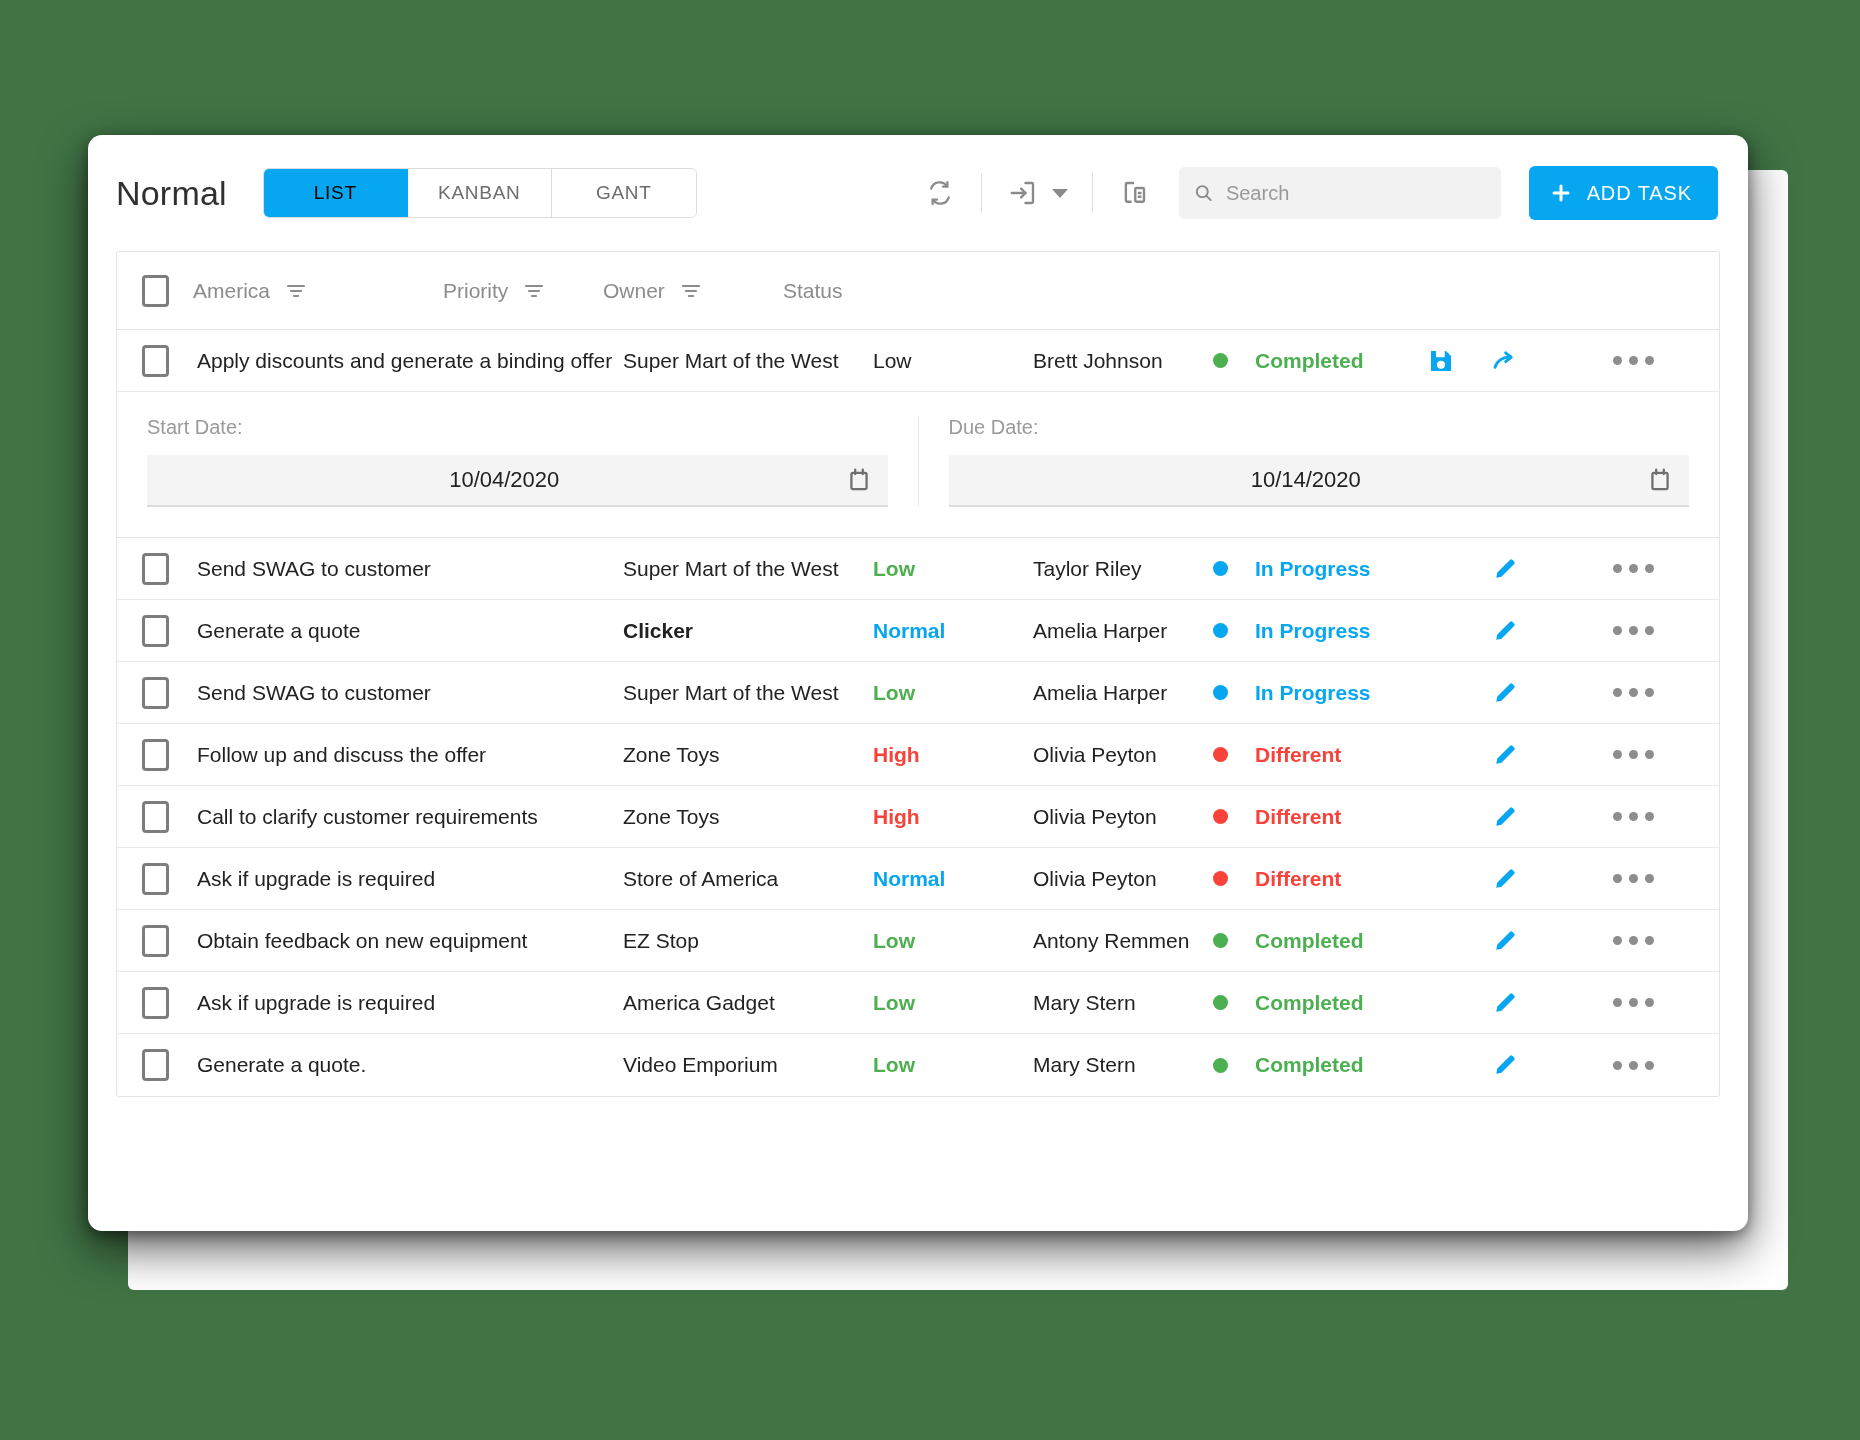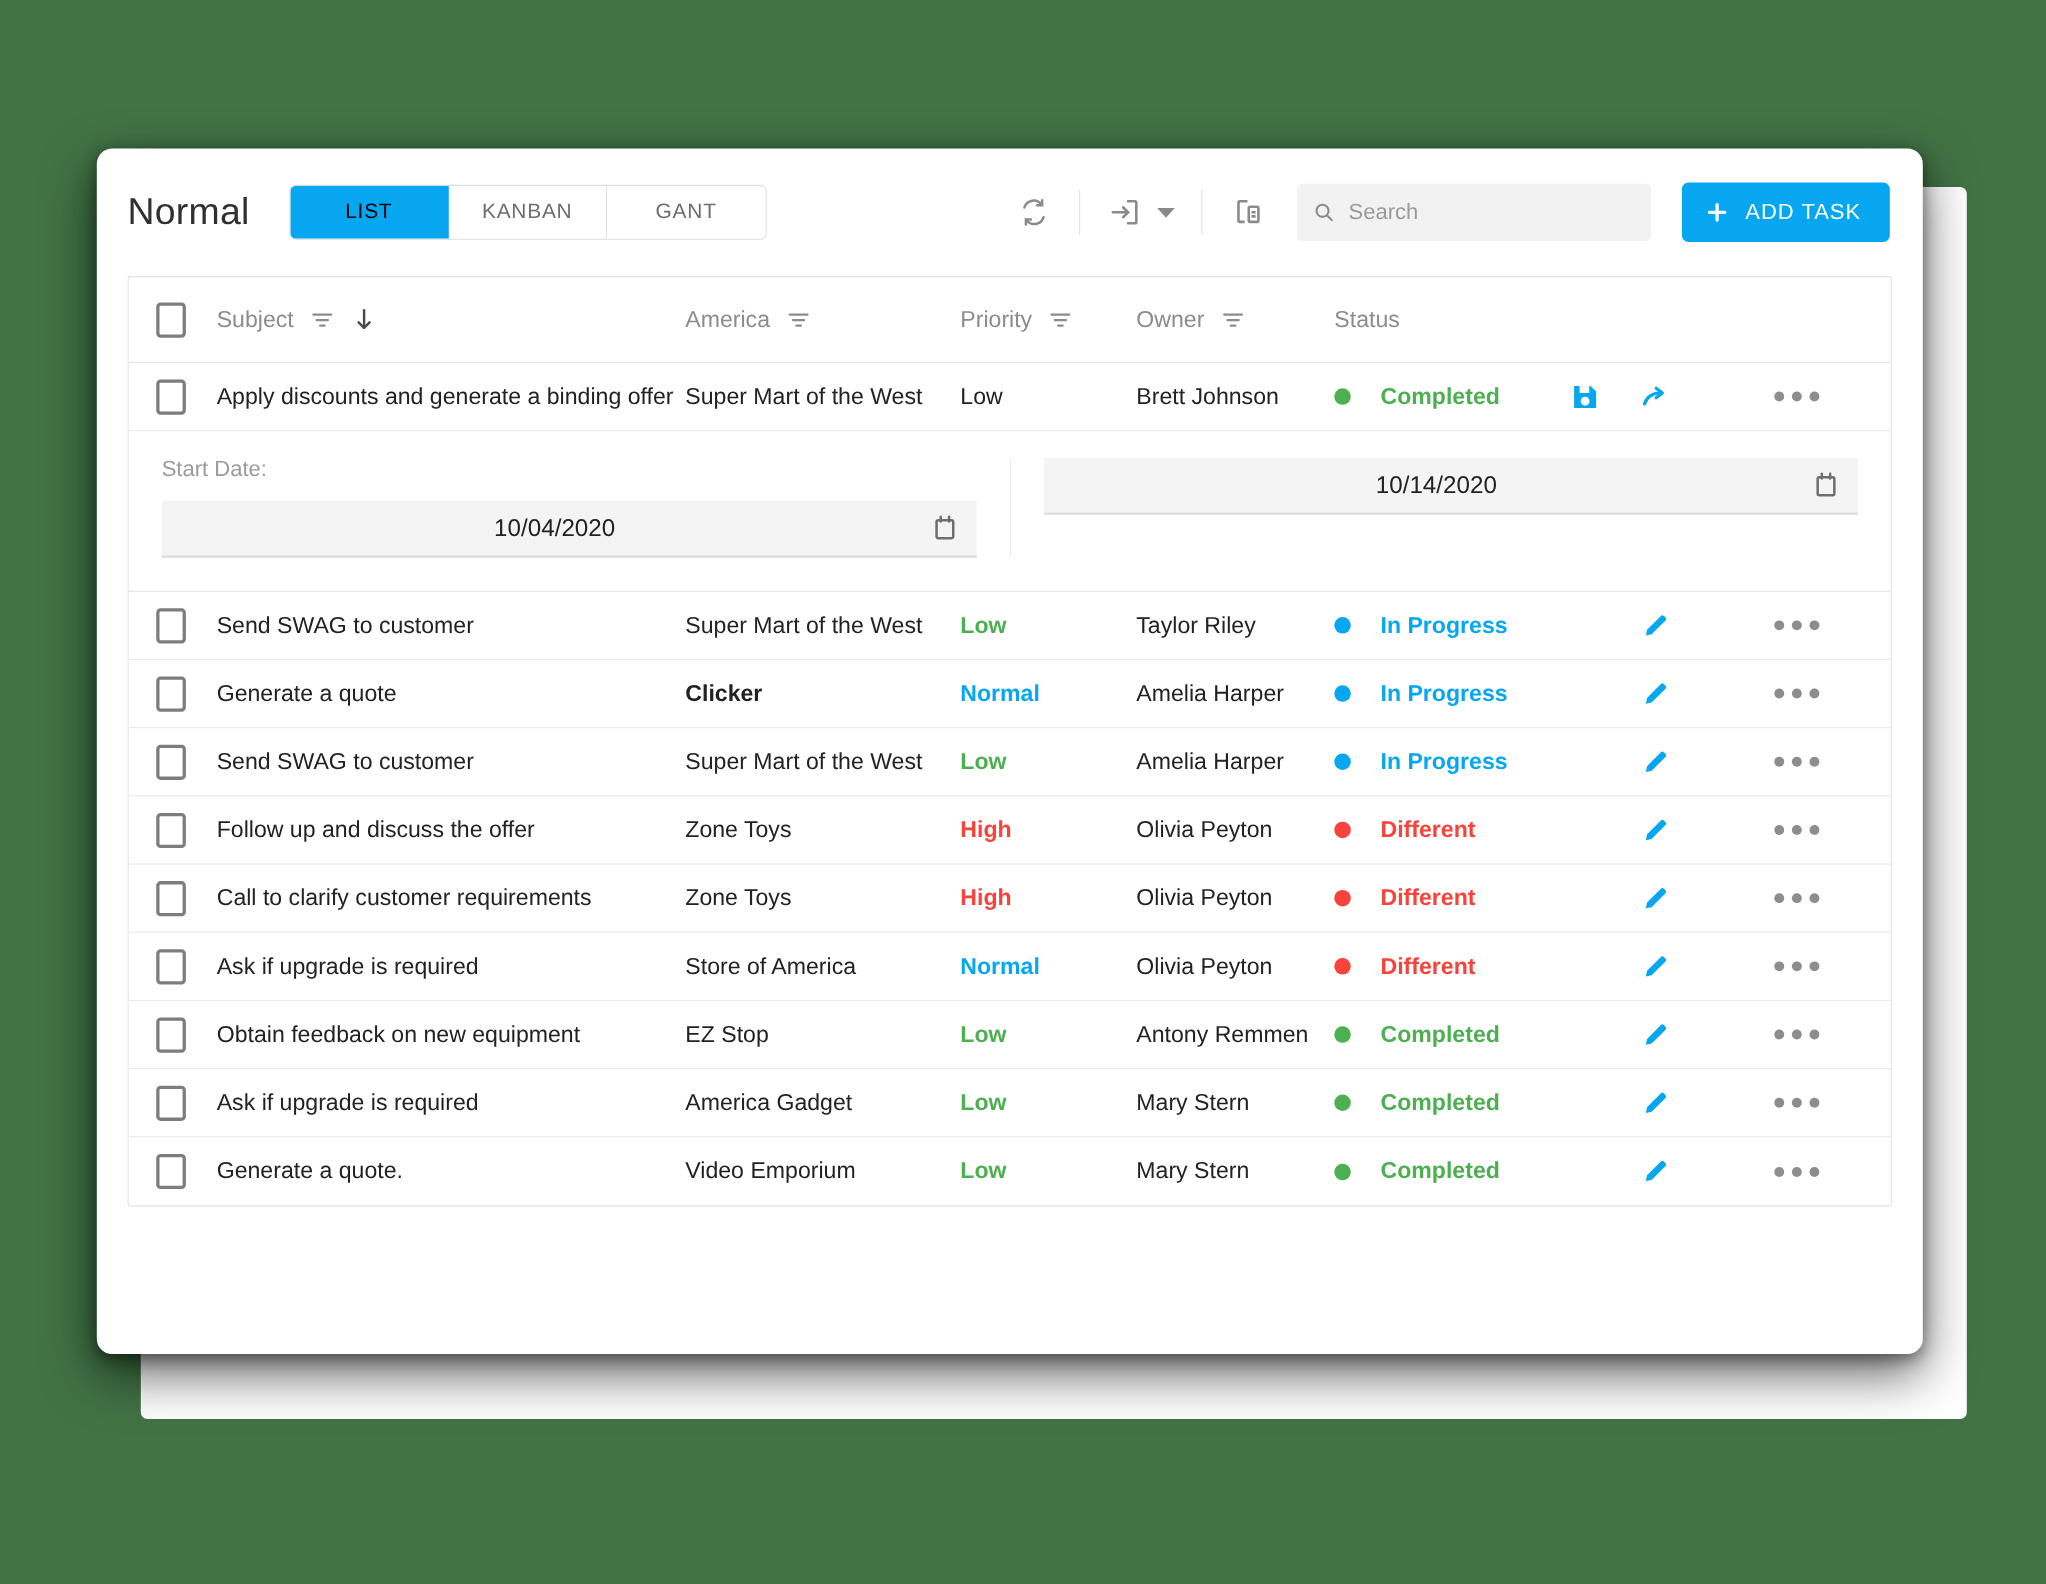--- a/index.html
+++ b/index.html
@@ -345,30 +345,20 @@
     </div>
   </div>
 
   <div id="task-grid">
 
     <div class="grid-row" id="grid-header">
       <div class="c-check">
         <span class="cbx"></span>
       </div>
 
-      <div class="c-subject hdr-cell">
-        <span class="hdr-label">Subject</span>
-        <svg width="24" height="24" viewBox="0 0 24 24" stroke="#8c8c8c" stroke-width="2.2" stroke-linecap="round">
-          <path d="M4 7h16M7 12h10M10 17h4"></path>
-        </svg>
-        <svg width="24" height="26" viewBox="0 0 24 26" stroke="#4a4a4a" stroke-width="2.2" fill="none" stroke-linecap="round" stroke-linejoin="round">
-          <path d="M12 4v16"></path>
-            <path d="M7 15l5 5 5-5"></path>
-        </svg>
-      </div>
 
       <div class="c-company hdr-cell">
         <span class="hdr-label">America</span>
         <svg width="24" height="24" viewBox="0 0 24 24" stroke="#8c8c8c" stroke-width="2.2" stroke-linecap="round">
           <path d="M4 7h16M7 12h10M10 17h4"></path>
         </svg>
       </div>
 
       <div class="c-priority hdr-cell">
         <span class="hdr-label">Priority</span>
@@ -437,20 +427,21 @@
               <span class="val">10/04/2020</span>
               <span class="cal-ico">
                 <svg width="26" height="26" viewBox="0 0 24 24" fill="none" stroke="#6e6e6e" stroke-width="2.1" stroke-linecap="round" stroke-linejoin="round">
                   <rect x="5" y="5.5" width="14" height="15" rx="1.5"></rect>
                   <path d="M8.5 2.5v4M15.5 2.5v4"></path>
                 </svg>
               </span>
             </div>
           </div>
           <div class="date-field right">
+            <div class="date-label">Due Date:</div>
             <div class="date-input">
               <span class="val">10/14/2020</span>
               <span class="cal-ico">
                 <svg width="26" height="26" viewBox="0 0 24 24" fill="none" stroke="#6e6e6e" stroke-width="2.1" stroke-linecap="round" stroke-linejoin="round">
                   <rect x="5" y="5.5" width="14" height="15" rx="1.5"></rect>
                   <path d="M8.5 2.5v4M15.5 2.5v4"></path>
                 </svg>
               </span>
             </div>
           </div>

